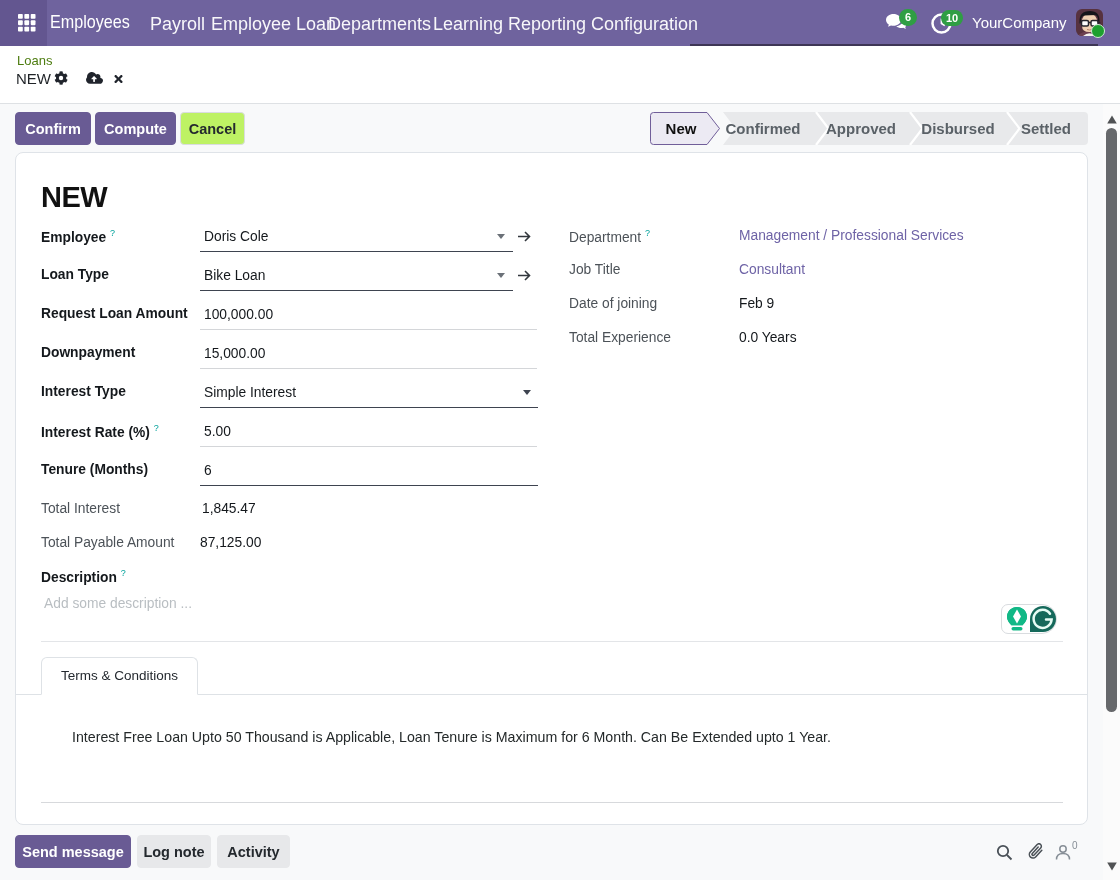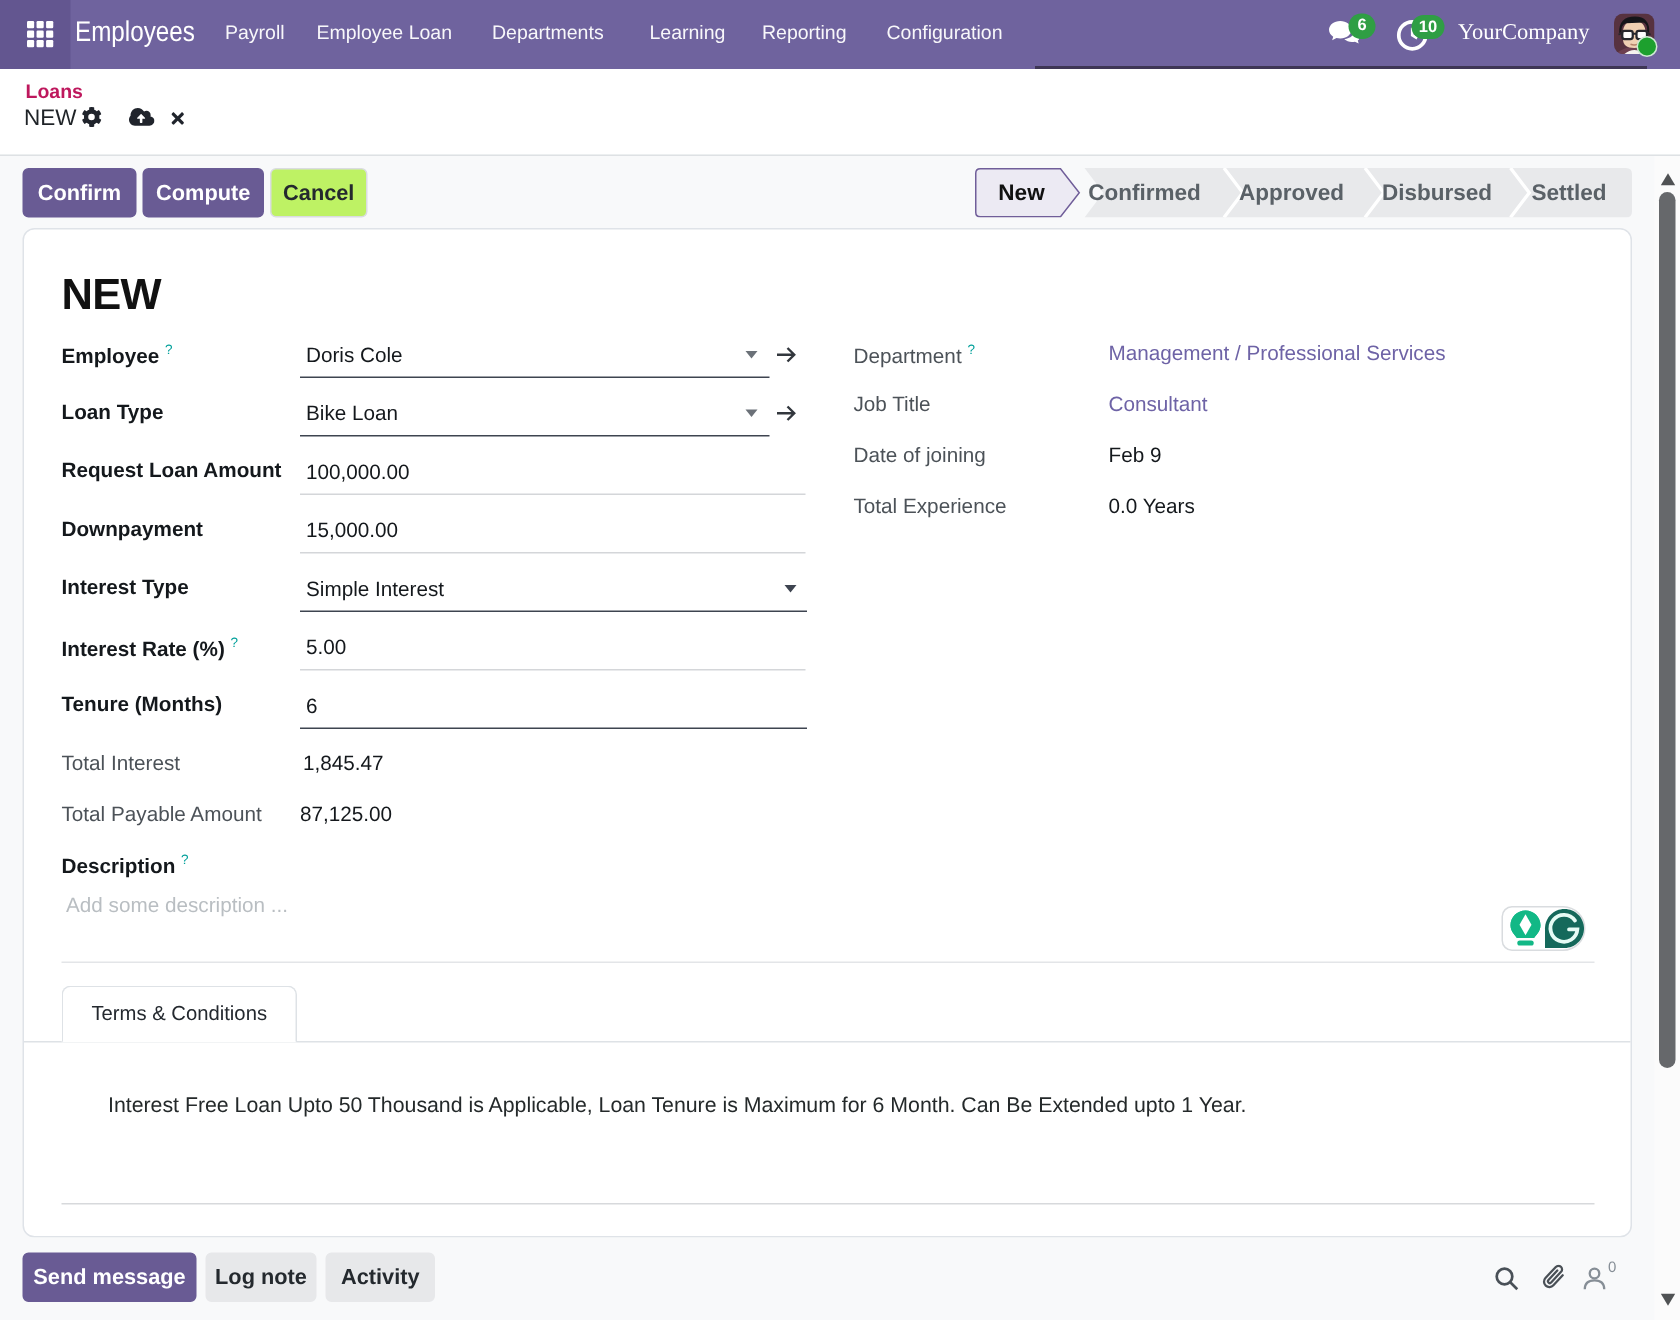--- a/index.html
+++ b/index.html
@@ -4,26 +4,26 @@
 <style>
 * { margin:0; padding:0; box-sizing:border-box; }
 html,body { width:1120px; height:880px; overflow:hidden; font-family:"Liberation Sans", sans-serif; background:#fff; }
 .abs { position:absolute; }
 #stage { position:relative; width:1120px; height:880px; }
 
 
 #navbar { position:absolute; left:0; top:0; width:1120px; height:46px; background:#6f639e; }
 #appsbtn { position:absolute; left:0; top:0; width:47px; height:46px; background:#635690; }
 #brand { position:absolute; left:50px; top:11px; color:#fff; font-size:19px; font-weight:400; transform:scaleX(0.85); transform-origin:left center; }
-.navmenu { position:absolute; top:14px; color:rgba(255,255,255,0.95); font-size:13px; }
+.navmenu { position:absolute; top:14px; color:rgba(255,255,255,0.95); font-size:18px; }
 #navdark { position:absolute; left:690px; top:44px; width:408px; height:2px; background:#3e3655; }
 
 
 #bcrumb { position:absolute; left:0; top:46px; width:1120px; height:57px; background:#fff; }
-#loans { position:absolute; left:17px; top:53px; font-size:13px; font-weight:700; color:#be185d; }
+#loans { position:absolute; left:17px; top:53px; font-size:13px; font-weight:400; color:#4d7c0f; }
 #newbc { position:absolute; left:16px; top:70px; font-size:15px; color:#1f2327; }
 
 
 #cpanel { position:absolute; left:0; top:103px; width:1120px; height:49px; background:#f8f9fa; border-top:1px solid #dee1e4; }
 .btn { position:absolute; top:112px; height:33px; border-radius:4px; font-size:14.5px; font-weight:700; text-align:center; line-height:33px; }
 .btn-p { background:#695b94; color:#fff; border:1px solid #695b94; }
 .btn-g { background:#bef264; color:#24292e; border:1px solid #dadce0; }
 
 
 #sheetbg { position:absolute; left:0; top:152px; width:1120px; height:728px; background:#f8f9fa; }
@@ -85,21 +85,21 @@
   <svg class="abs" style="left:886px;top:14px" width="20" height="16" viewBox="0 0 20 16">
     <path fill="#fff" d="M7.5 0 C3.4 0 0 2.6 0 5.9 C0 7.8 1.1 9.4 2.8 10.5 L2.1 12.8 L5 11.4 C5.8 11.6 6.6 11.7 7.5 11.7 C11.6 11.7 15 9.1 15 5.9 C15 2.6 11.6 0 7.5 0 Z"></path>
     <path fill="#fff" d="M10.2 12.2 C11.5 13.3 13.3 14 15.3 14 C16 14 16.7 13.9 17.3 13.8 L19.8 15 L19.2 13 C20.3 12.2 21 11.1 21 9.9 C21 8 19.5 6.4 17.3 5.7 C17.3 9 14.3 11.7 10.2 12.2 Z"></path>
   </svg>
   <div class="abs" style="left:899px;top:9px;width:18px;height:17px;background:#2f9e44;border-radius:9px;color:#fff;font-size:11px;font-weight:700;text-align:center;line-height:17px;">6</div>
   <svg class="abs" style="left:931px;top:13px" width="21" height="21" viewBox="0 0 21 21">
     <circle cx="10.5" cy="10.5" r="9" fill="none" stroke="#fff" stroke-width="2.5"></circle>
     <path d="M10.5 5.5 L10.5 10.5 L13.8 12.5" stroke="#fff" stroke-width="1.8" fill="none"></path>
   </svg>
   <div class="abs" style="left:941px;top:10px;width:22px;height:16px;background:#2f9e44;border-radius:8px;color:#fff;font-size:11px;font-weight:700;text-align:center;line-height:16px;">10</div>
-  <div class="abs" style="left:972px;top:14px;color:#fff;font-size:15px;font-family:Liberation Serif, serif;">YourCompany</div>
+  <div class="abs" style="left:972px;top:14px;color:#fff;font-size:15px;">YourCompany</div>
   <svg class="abs" style="left:1076px;top:9px" width="27" height="27" viewBox="0 0 27 27">
     <defs>
         <clipPath id="avc">
           <rect width="27" height="27" rx="6"></rect>
         </clipPath>
       </defs>
     <g clip-path="url(#avc)">
       <rect width="27" height="27" fill="#57323f"></rect>
       <path d="M1 27 Q13.5 17 26 27 Z" fill="#6d4050"></path>
       <path d="M6 13 Q6 5 13.5 5 Q21 5 21 13 L21 17 Q21 23 13.5 23 Q6 23 6 17 Z" fill="#f0d0b2"></path>

